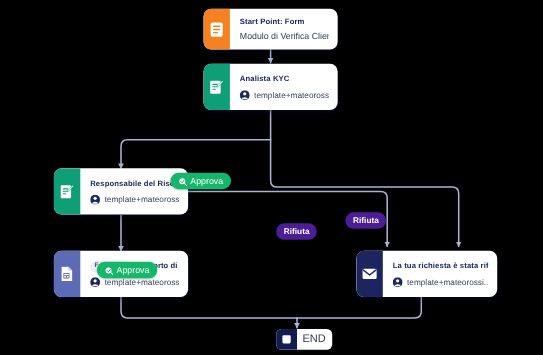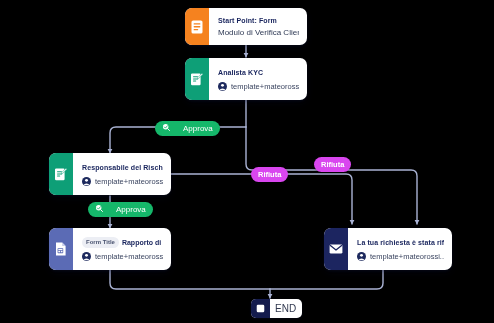--- a/index.html
+++ b/index.html
@@ -104,32 +104,33 @@
   .title-row {
     white-space: nowrap;
     overflow: hidden;
     line-height: 11px;
   }
 
   
   .badge {
     position: absolute;
     display: flex;
-    align-items: flex-start;
-    gap: 13px;
+    align-items: center;
+    gap: 3px;
     border-radius: 9px;
     padding: 2px 7px;
     font-size: 8px;
     color: #ffffff;
     white-space: nowrap;
     line-height: 11px;
     box-shadow: 0 1px 2px rgba(0,0,0,0.22);
+    margin-top: 36px;
   }
   .badge-approve { background: #15b76a; }
-  .badge-reject  { background: #d946ef; font-weight: bold; font-size: 7.5px; }
+  .badge-reject  { background: #4c1d95; font-weight: bold; font-size: 7.5px; }
 
   
   .end-node {
     position: absolute;
     display: flex;
     align-items: center;
     background: #ffffff;
     border-radius: 5px;
     box-shadow: 0 1px 3px rgba(18,24,60,0.3);
     overflow: hidden;

